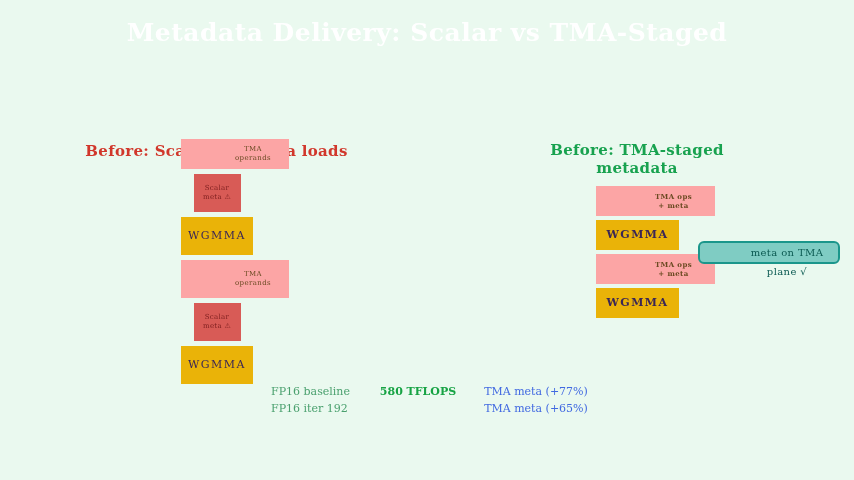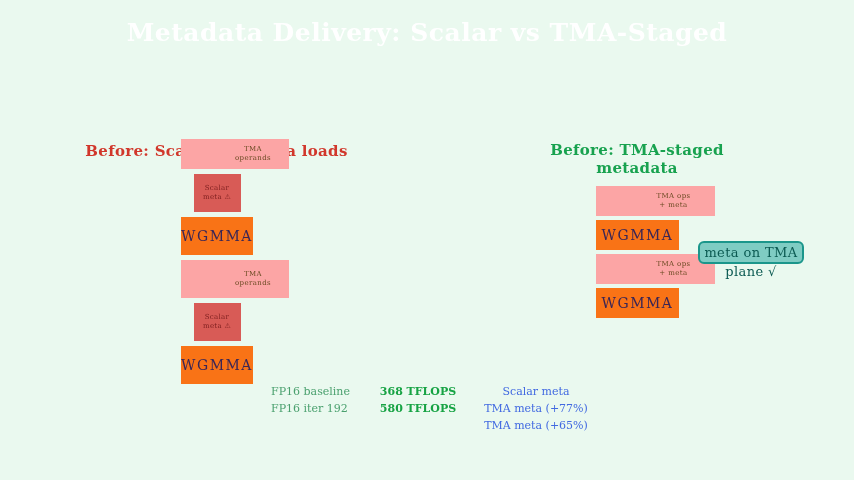--- a/index.html
+++ b/index.html
@@ -20,45 +20,46 @@
   .heading{
     position:absolute;
     font-size:15px;font-weight:bold;
     text-align:center;
     letter-spacing:0.3px;
   }
   .heading.before{left:60px;top:142px;width:313px;color:#d1372b;}
   .heading.after{left:517px;top:141px;width:240px;color:#18a24f;}
   .col{position:absolute;display:flex;flex-direction:column;}
   .col.left{left:181px;top:139px;width:72px;gap:5px;}
-  .col.right{left:596px;top:186px;width:83px;gap:4px;}
+  .col.right{left:596px;top:186px;width:83px;gap:4px;font-weight:bold;}
   .block{
     width:100%;
     display:flex;flex-direction:column;
     align-items:center;justify-content:center;
     text-align:center;
     line-height:1.3;
   }
   .col.left .block{height:38px;}
   .col.left .block:first-child{height:30px;}
   .col.right .block{height:30px;}
   .block.tma{background:#fca5a5;color:#6b4a22;font-size:7px;letter-spacing:0.4px;padding-left:36px;}
   .block.scalar{background:#d85b56;color:#7e1f1f;font-size:7px;letter-spacing:0.3px;}
   .col.left .block.scalar{width:47px;align-self:center;}
-  .block.wgmma{background:#f97316;color:#3a2656;font-size:14px;letter-spacing:1.5px;}
+  .block.wgmma{background:#eab308;color:#3a2656;font-size:11px;letter-spacing:1.5px;}
   .annotation{
     position:absolute;left:698px;top:241px;
     width:102px;height:19px;
     background:#7fccc3;
     border:2px solid #1b968b;
     border-radius:6px;
     color:#0b5a52;
-    font-size:13px;line-height:19px;
+    font-size:10px;line-height:19px;
     text-align:center;
     letter-spacing:0.4px;
+    padding-left:36px;
   }
   .tcol{position:absolute;font-size:11px;}
   .tcol .cell{height:17px;line-height:17px;white-space:nowrap;}
   .tcol.config{left:271px;top:383px;width:120px;text-align:left;color:#4aa06e;}
   .tcol.tflops{left:358px;top:383px;width:120px;text-align:center;color:#17a344;font-weight:bold;}
   .tcol.meta{left:466px;top:383px;width:140px;text-align:center;color:#4169e1;}
 </style>
 </head>
 <body>
 
@@ -110,22 +111,20 @@
     </div>
 
   <div class="annotation">meta on TMA plane √</div>
 
   <div>
     <div class="tcol config" id="col-config">
         <div class="cell">FP16 baseline</div>
         <div class="cell">FP16 iter 192</div>
       </div>
     <div class="tcol tflops" id="col-tflops">
-        <div class="cell">368 TFLOPS</div>
         <div class="cell">580 TFLOPS</div>
       </div>
     <div class="tcol meta" id="col-meta">
-        <div class="cell">Scalar meta</div>
         <div class="cell">TMA meta (+77%)</div>
         <div class="cell">TMA meta (+65%)</div>
       </div>
   </div>
 </div>
 
 </body></html>

